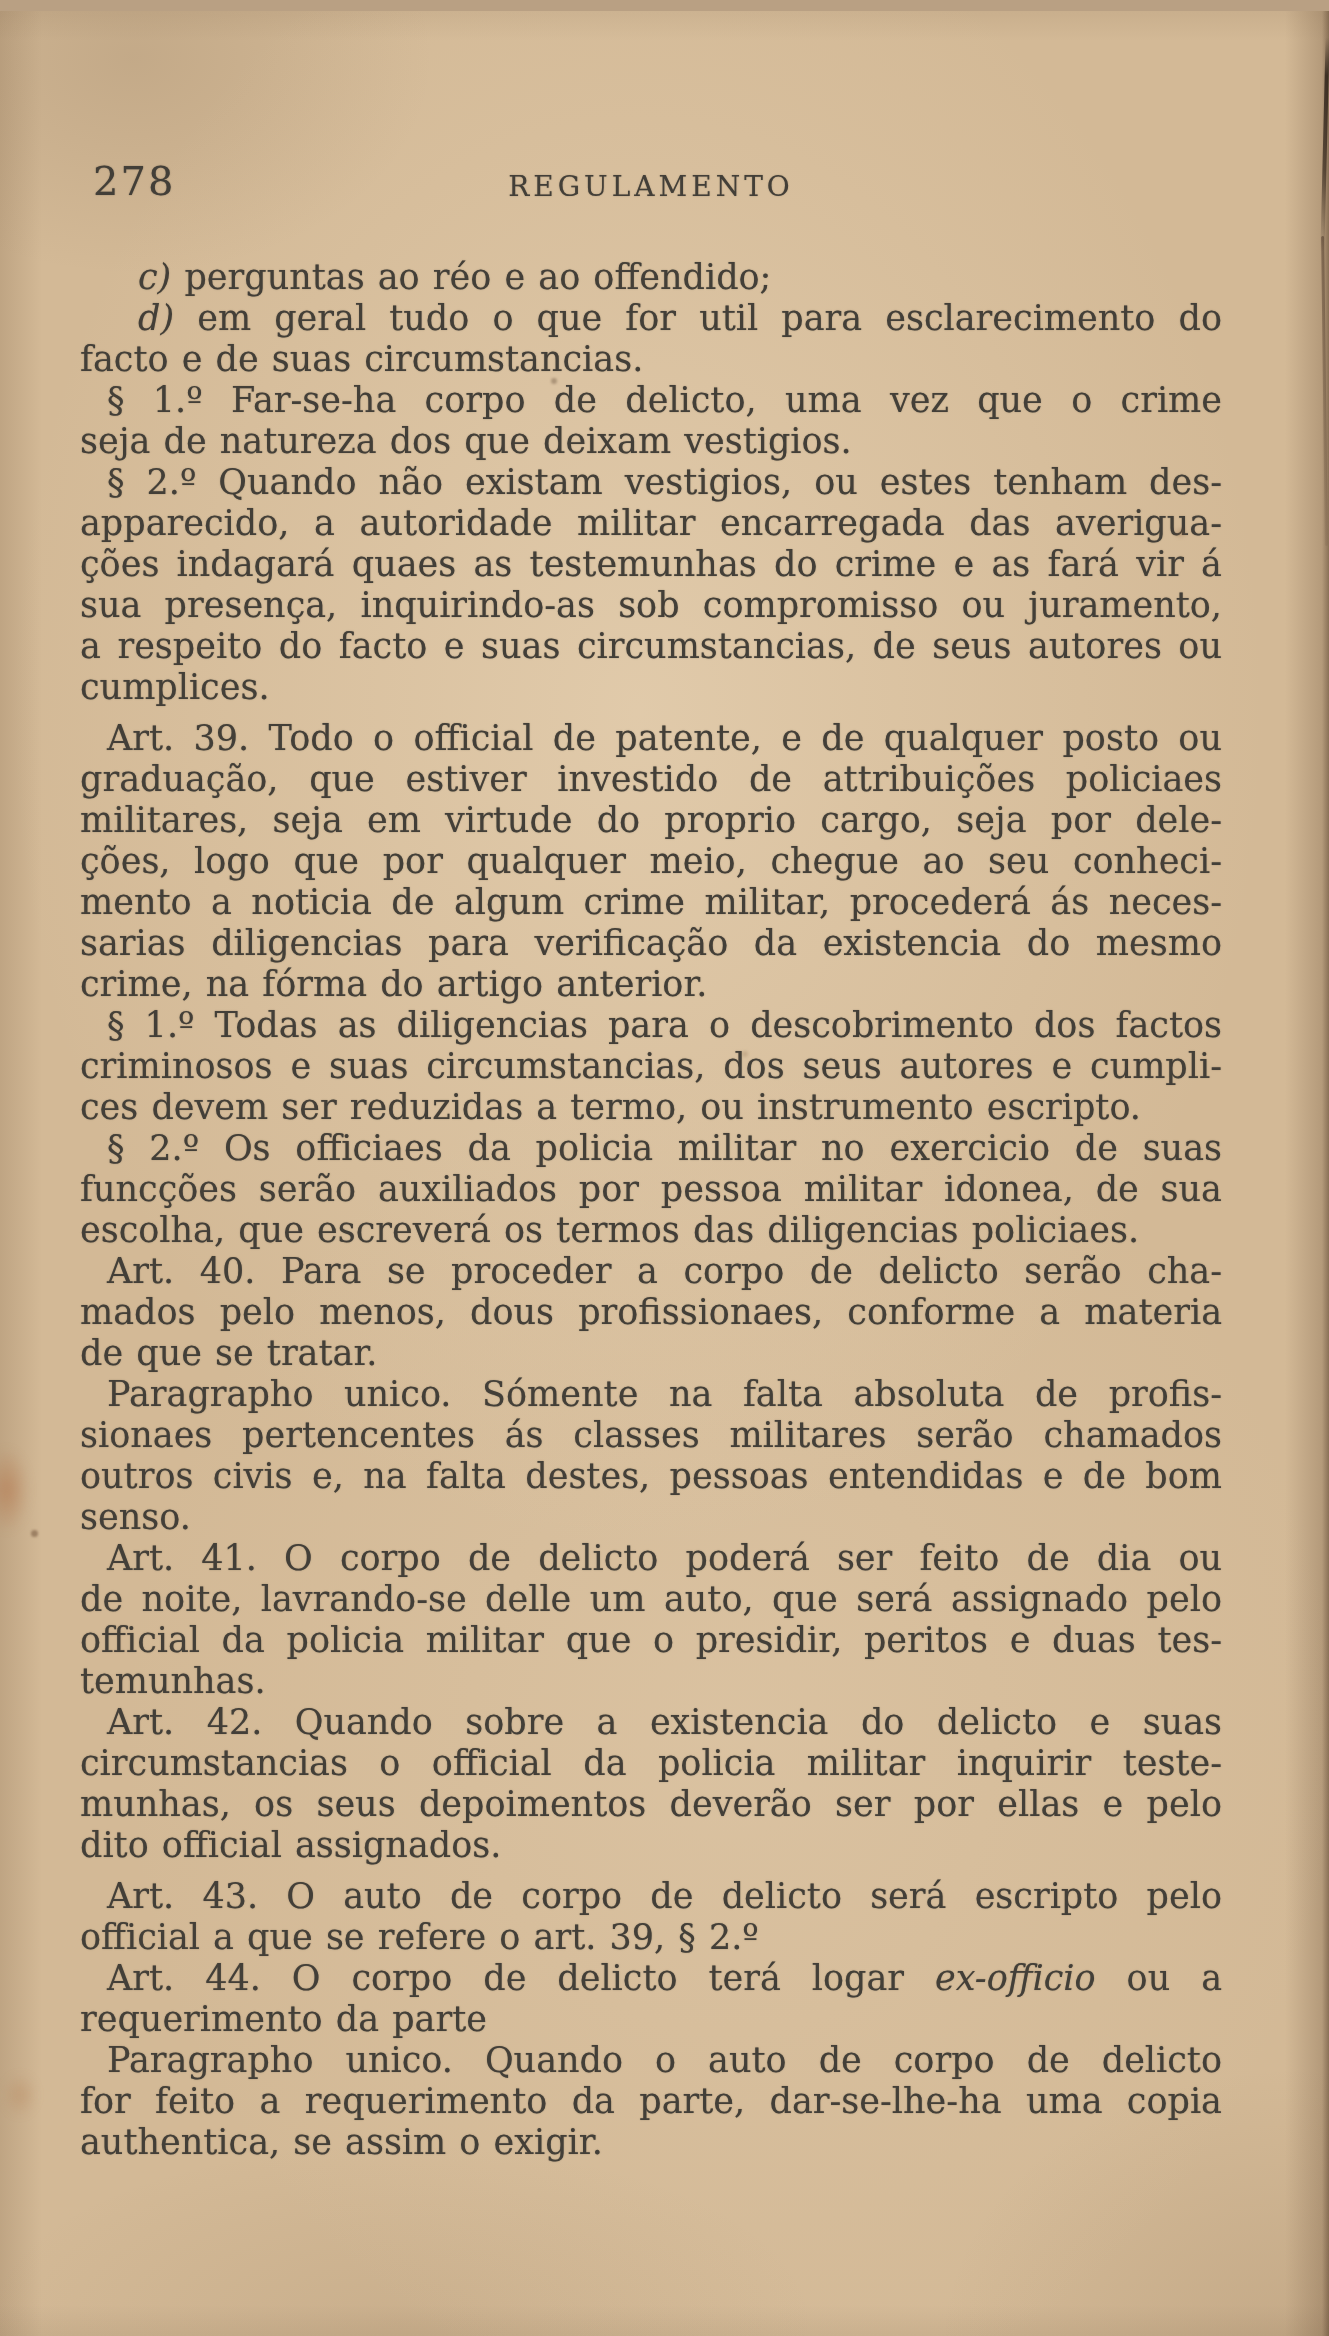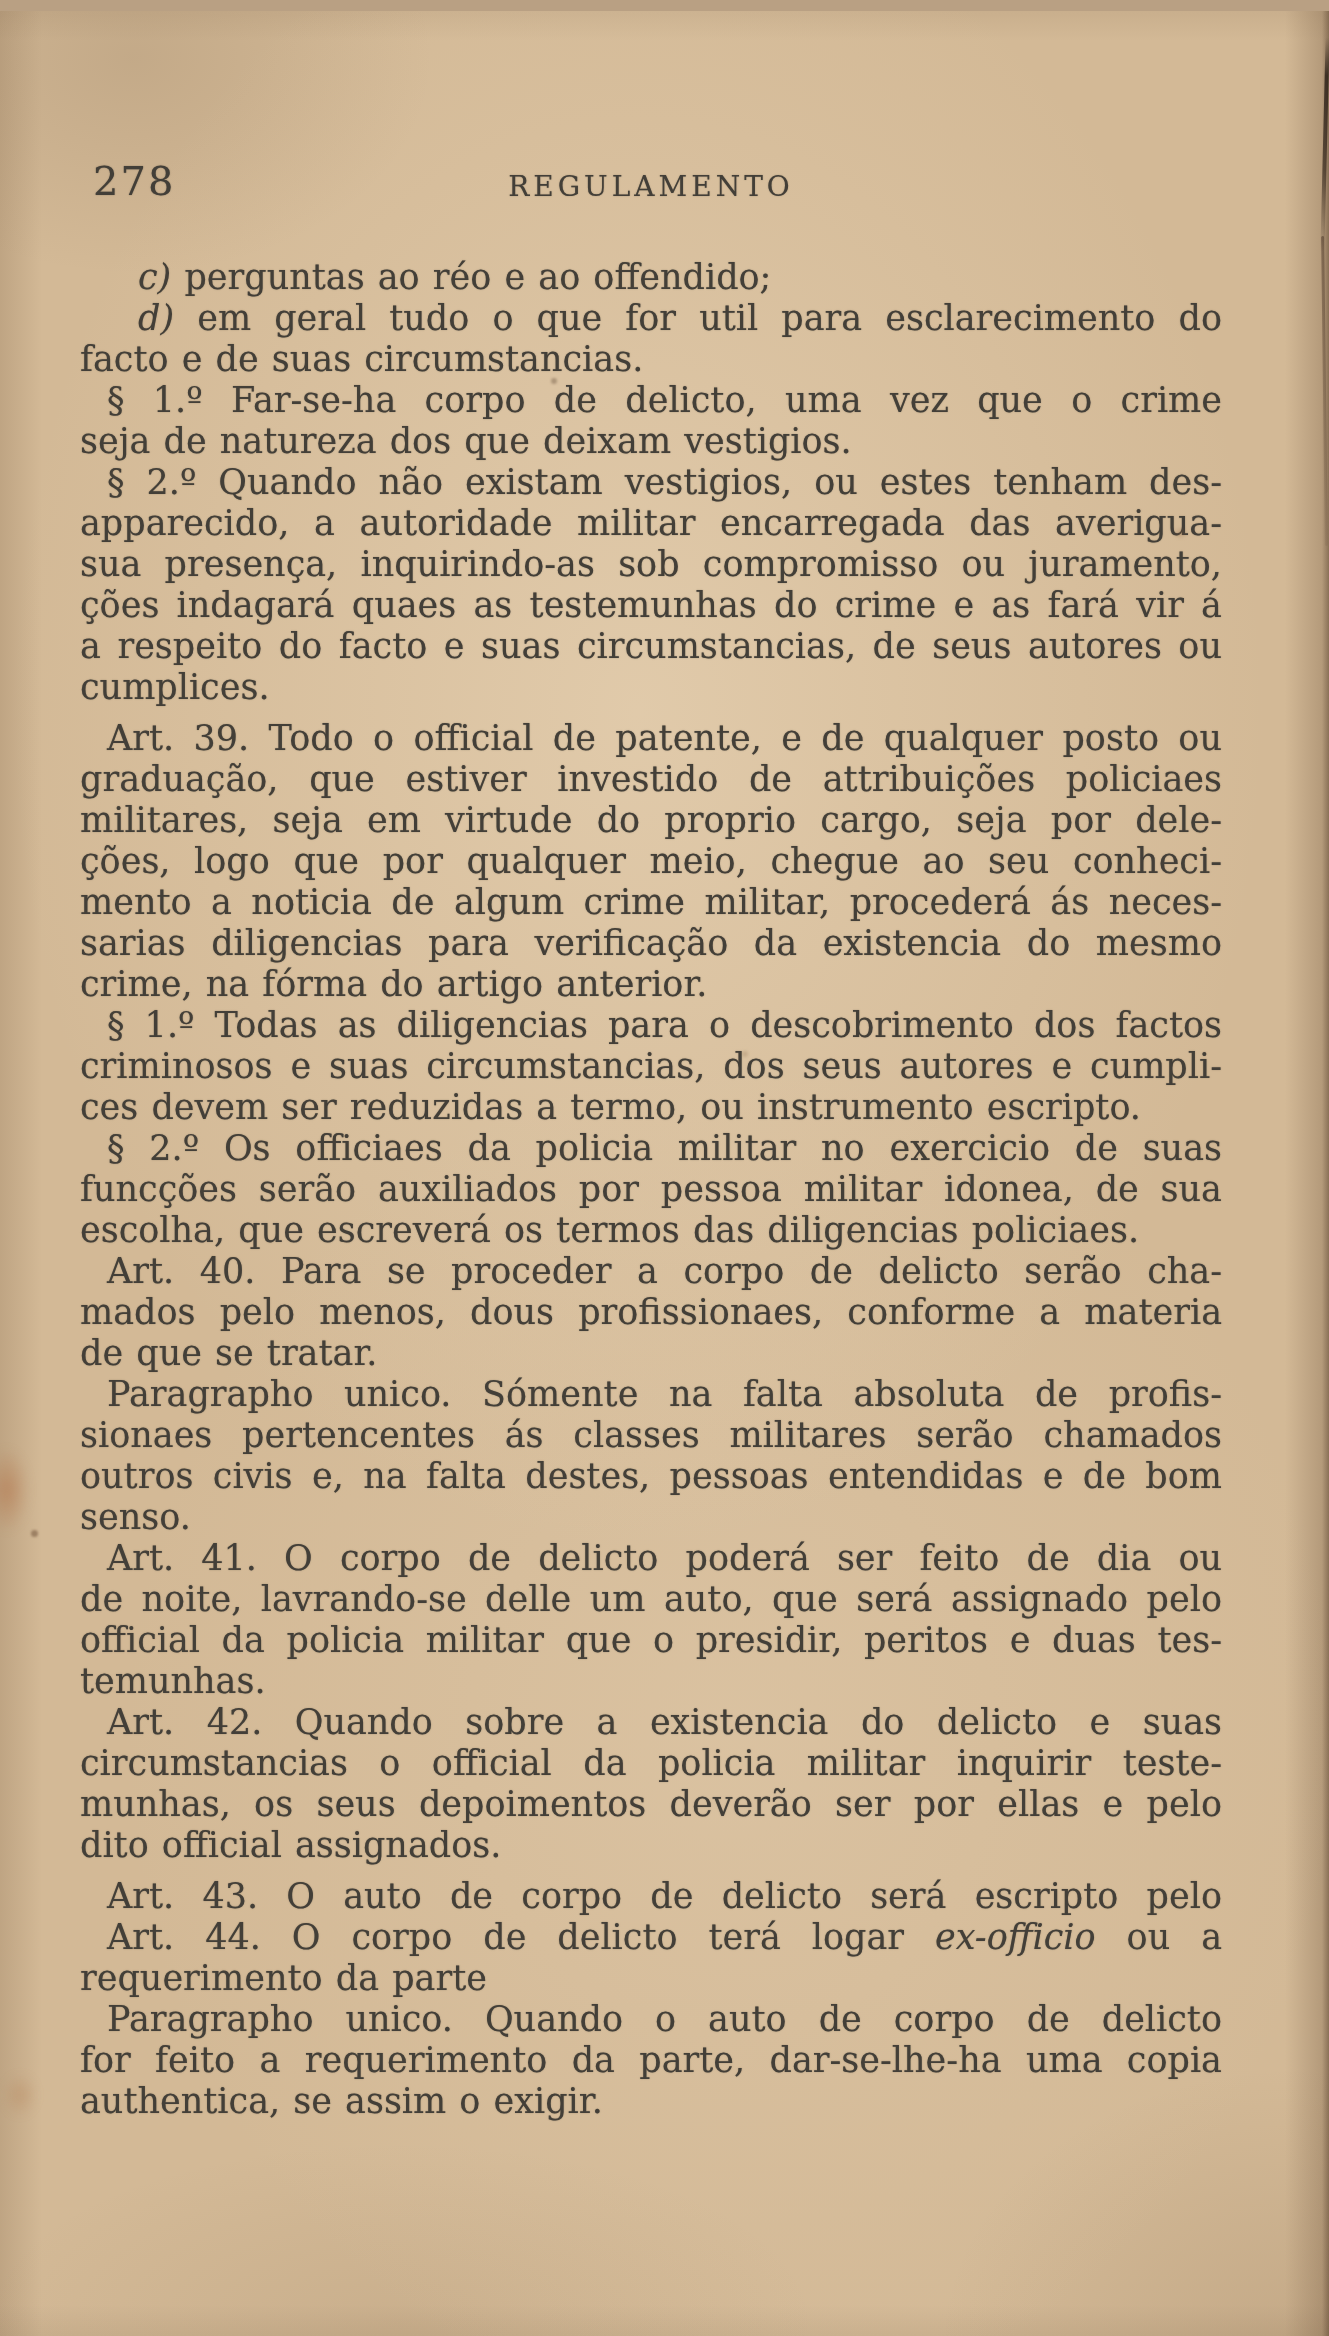--- a/index.html
+++ b/index.html
@@ -94,22 +94,22 @@
   <div class="header-title">REGULAMENTO</div>
 
   <main class="body-text">
       <div class="line ind-item"><em>c)</em><span> perguntas ao réo e ao offendido;</span></div>
       <div class="line ind-item j"><em>d)</em><span> em geral tudo o que for util para esclarecimento do</span></div>
       <div class="line"><span>facto e de suas circumstancias.</span></div>
       <div class="line ind-para j"><span>§ 1.º Far-se-ha corpo de delicto, uma vez que o crime</span></div>
       <div class="line"><span>seja de natureza dos que deixam vestigios.</span></div>
       <div class="line ind-para j"><span>§ 2.º Quando não existam vestigios, ou estes tenham des-</span></div>
       <div class="line j"><span>apparecido, a autoridade militar encarregada das averigua-</span></div>
+      <div class="line j"><span>ções indagará quaes as testemunhas do crime e as fará vir á</span></div>
       <div class="line j"><span>sua presença, inquirindo-as sob compromisso ou juramento,</span></div>
-      <div class="line j"><span>ções indagará quaes as testemunhas do crime e as fará vir á</span></div>
       <div class="line j"><span>a respeito do facto e suas circumstancias, de seus autores ou</span></div>
       <div class="line"><span>cumplices.</span></div>
       <div class="line ind-para j gap"><span>Art. 39.  Todo o official de patente, e de qualquer posto ou</span></div>
       <div class="line j"><span>graduação, que estiver investido de attribuições policiaes</span></div>
       <div class="line j"><span>militares, seja em virtude do proprio cargo, seja por dele-</span></div>
       <div class="line j"><span>ções, logo que por qualquer meio, chegue ao seu conheci-</span></div>
       <div class="line j"><span>mento a noticia de algum crime militar, procederá ás neces-</span></div>
       <div class="line j"><span>sarias diligencias para verificação da existencia do mesmo</span></div>
       <div class="line"><span>crime, na fórma do artigo anterior.</span></div>
       <div class="line ind-para j"><span>§ 1.º  Todas as diligencias para o descobrimento dos factos</span></div>
@@ -127,20 +127,21 @@
       <div class="line"><span>senso.</span></div>
       <div class="line ind-para j"><span>Art. 41.  O corpo de delicto poderá ser feito de dia ou</span></div>
       <div class="line j"><span>de noite, lavrando-se delle um auto, que será assignado pelo</span></div>
       <div class="line j"><span>official da policia militar que o presidir, peritos e duas tes-</span></div>
       <div class="line"><span>temunhas.</span></div>
       <div class="line ind-para j"><span>Art. 42.  Quando sobre a existencia do delicto e suas</span></div>
       <div class="line j"><span>circumstancias o official da policia militar inquirir teste-</span></div>
       <div class="line j"><span>munhas, os seus depoimentos deverão ser por ellas e pelo</span></div>
       <div class="line"><span>dito official assignados.</span></div>
       <div class="line ind-para j gap"><span>Art. 43.  O auto de corpo de delicto será escripto pelo</span></div>
+      <div class="line"><span>official a que se refere o art. 39, § 2.º</span></div>
       <div class="line ind-para j"><span>Art. 44.  O corpo de delicto terá logar </span><em>ex-officio</em><span> ou a</span></div>
       <div class="line"><span>requerimento da parte</span></div>
       <div class="line ind-para j"><span>Paragrapho unico.  Quando o auto de corpo de delicto</span></div>
       <div class="line j"><span>for feito a requerimento da parte, dar-se-lhe-ha uma copia</span></div>
       <div class="line"><span>authentica, se assim o exigir.</span></div>
     </main>
 
   <div class="artifact edge-strip"></div>
   <div class="artifact edge-line"></div>
   <div class="artifact edge-line2"></div>

